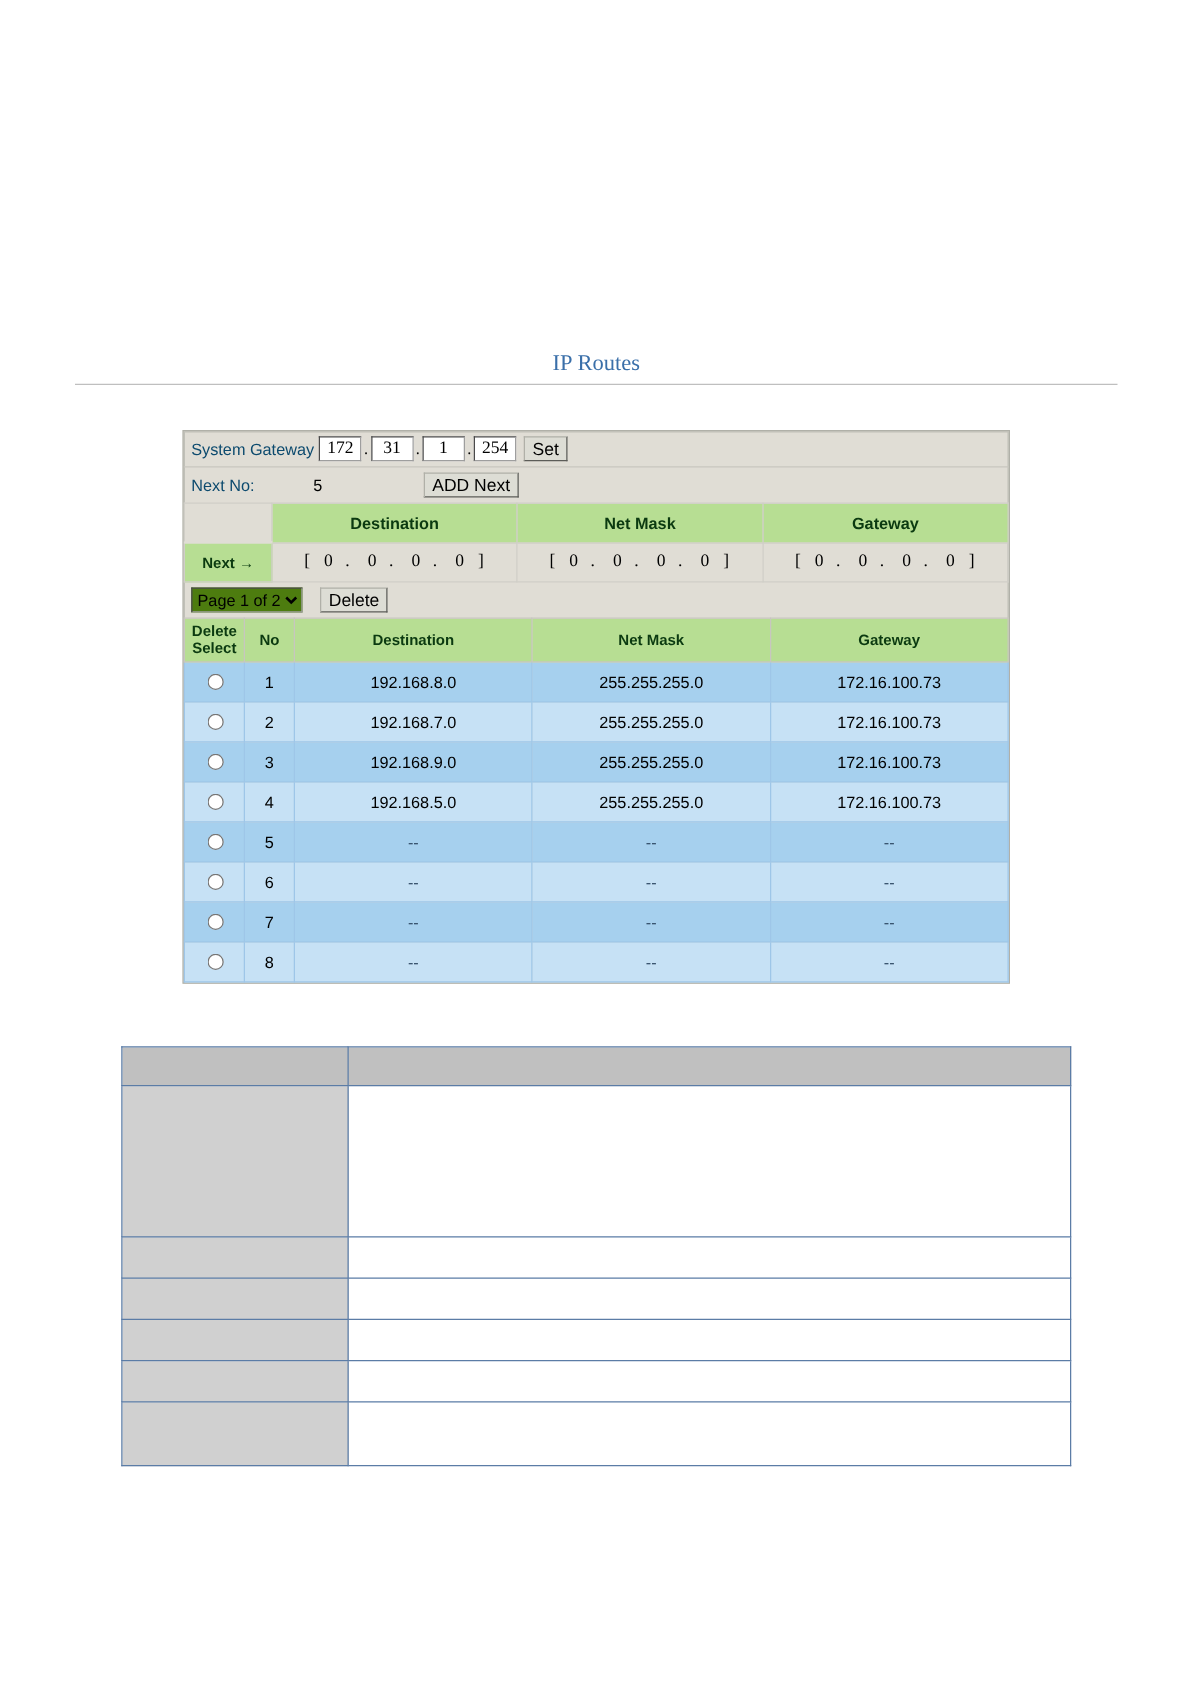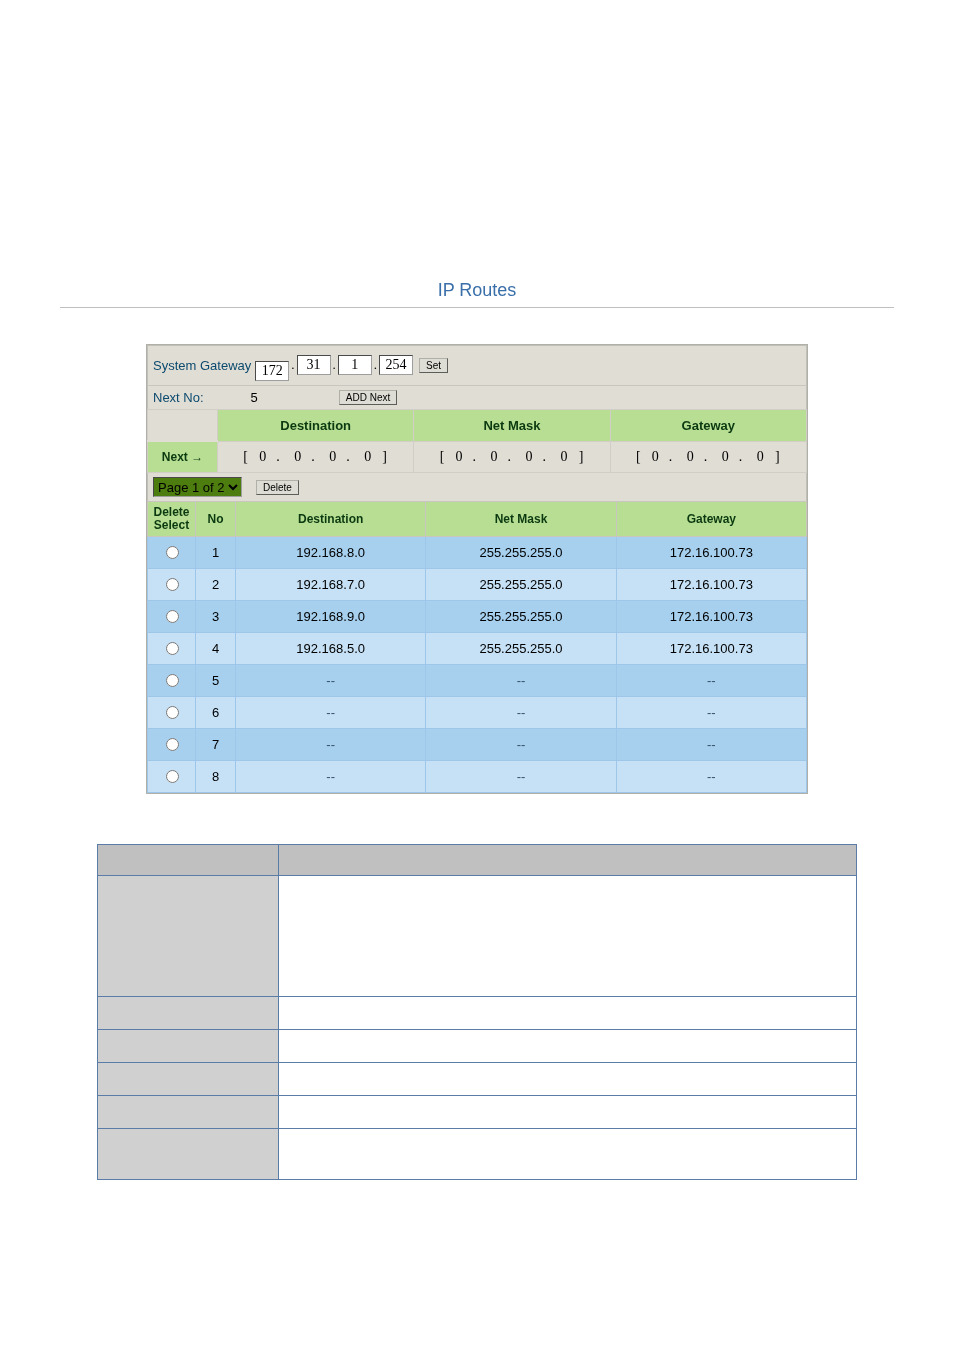--- a/index.html
+++ b/index.html
@@ -10,21 +10,21 @@
     font-size: 13px;
     color: #000;
   }
   .page-wrap {
     width: 954px;
     margin: 0 auto;
   }
   .title-bar {
     margin-top: 280px;
     text-align: center;
-    font-family: Liberation Sans, sans-serif;
+    font-family: Liberation Serif, serif;
     color: #3a6fa9;
     font-size: 18px;
     padding-bottom: 6px;
   }
   .title-rule {
     border: none;
     border-top: 1px solid #bfbfbf;
     margin: 0 60px 36px 60px;
   }
   
@@ -52,21 +52,21 @@
     text-align: center;
     border: 1px inset #9e9e9e;
     background: #fff;
     padding: 0;
   }
   .dot {
     padding: 0 2px;
     font-family: "Times New Roman", serif;
   }
   .btn {
-    font-size: 10px;
+    font-size: 14px;
     padding: 1px 6px;
     background: #ddddd5;
     border: 1px outset #b0b0a8;
     cursor: pointer;
     margin-left: 6px;
   }
   .next-no {
     margin-left: 18px;
     font-size: 13px;
   }
@@ -192,21 +192,21 @@
 
 <div class="page-wrap">
 
   <div class="title-bar">IP Routes</div>
   <hr class="title-rule">
 
   <div class="panel">
 
     <div class="row">
       <span class="label-text">System Gateway</span>
-      <input class="octet" style="margin-left: 4px; margin-top: 12px;" value="172">
+      <input class="octet" style="margin-left: 4px;" value="172">
       <span class="dot">.</span>
       <input class="octet" value="31" style="">
       <span class="dot">.</span>
       <input class="octet" value="1" style="">
       <span class="dot">.</span>
       <input class="octet" value="254" style="">
       <button class="btn">Set</button>
     </div>
 
     <div class="row" style="border-top:1px solid #c8c6bf;gap:29px;">

